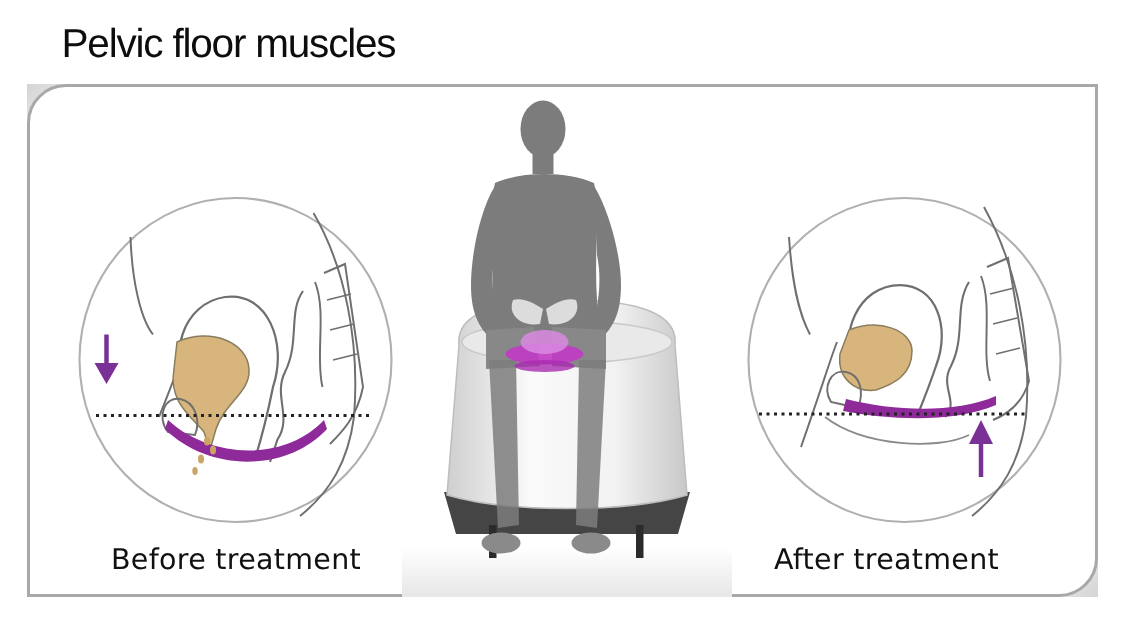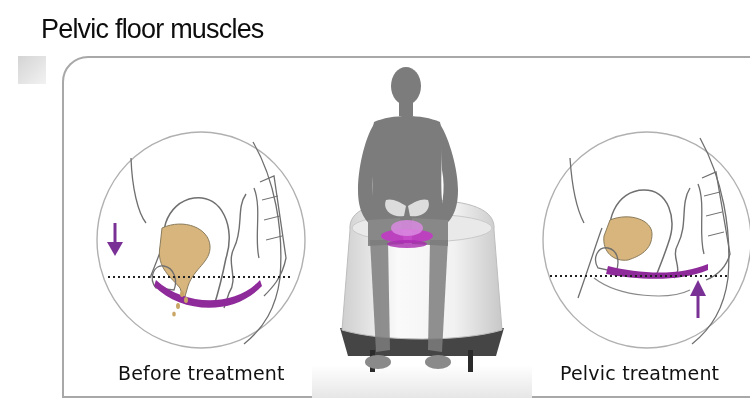--- a/index.html
+++ b/index.html
@@ -2,21 +2,21 @@
 <html><head>
 <meta charset="utf-8">
 <style>
   html, body { margin:0; padding:0; background:#ffffff; }
   body { width:750px; height:418px; position:relative; overflow:hidden; font-family:"Liberation Sans", sans-serif; }
   .title { position:absolute; left:27px; top:14px; font-size:27px; color:#0d0d0d; letter-spacing:-0.8px; font-family:"Liberation Sans", sans-serif;margin-left:14px; }
   .frame { position:absolute; left:18px; top:56px; width:714px; height:342px; box-sizing:border-box;
            border:2px solid #a8a8a8; border-radius:26px 0 26px 0; background:#ffffff; overflow:hidden; }
   .corner-tl { position:absolute; left:18px; top:56px; width:28px; height:28px; background:linear-gradient(135deg,#d4d4d4,#f2f2f2); z-index:0; }
   .corner-br { position:absolute; left:704px; top:370px; width:28px; height:28px; background:linear-gradient(315deg,#d4d4d4,#f2f2f2); z-index:0; }
-  .frame-wrap { position:absolute; inset:0; z-index:1;margin-left:44px; }
+  .frame-wrap { position:absolute; inset:0; z-index:1; }
   .inset { position:absolute; }
   .inset svg { display:block; }
   .caption { position:absolute; font-family:"DejaVu Sans", sans-serif; font-size:19px; color:#111; letter-spacing:0.2px; white-space:nowrap; }
   .cap-before { left:74px; top:362px; }
   .cap-after { left:516px; top:362px; }
   .center { position:absolute; left:268px; top:60px; width:220px; height:338px; }
 </style>
 </head>
 <body>
 
@@ -140,14 +140,14 @@
       <line x1="10" y1="148" x2="188" y2="148" stroke="#222" stroke-width="2" stroke-dasharray="2,3"></line>
 
       <path d="M54 150 C80 170 130 172 150 162" fill="none" stroke="#8a8a8a" stroke-width="1.2"></path>
 
       <polygon points="158,152 150,168 166,168" fill="#7a3196"></polygon>
       <line x1="158" y1="166" x2="158" y2="190" stroke="#7a3196" stroke-width="3"></line>
     </svg>
   </div>
 
   <div class="caption cap-before">Before treatment</div>
-  <div class="caption cap-after">Pelvic treatment</div>
+  <div class="caption cap-after">After treatment</div>
 </div>
 
 </body></html>

